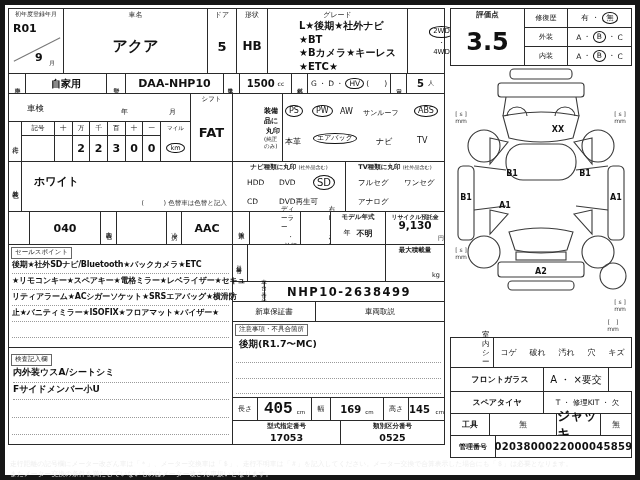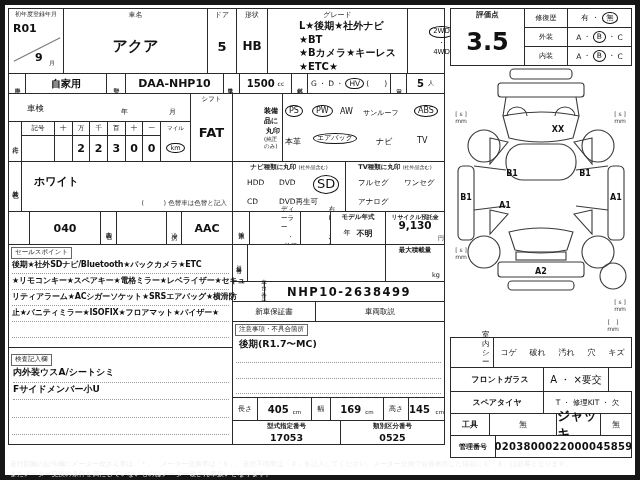--- a/index.html
+++ b/index.html
@@ -155,21 +155,21 @@
     <span class="nb b" style="left:25px;top:12px;font-size:11px;">ホワイト</span>
     <span class="nb" style="right:5px;bottom:3px;font-size:6.5px;color:#333;">(　　　) 色替車は色替と記入</span>
   </div>
   <div class="bx" style="left:232px;top:161px;width:114px;height:51px;">
     <div class="hdr" style="font-size:6.5px;font-weight:bold;">
       <span>ナビ種類に丸印</span>
       <span style="font-size:5px;font-weight:normal;">(社外品含む)</span>
     </div>
     <span class="nb" style="left:14px;top:16px;font-size:7.5px;">HDD</span>
     <span class="nb" style="left:46px;top:16px;font-size:7.5px;">DVD</span>
-    <span class="nb circ" style="left:80px;top:13px;font-size:13px;">SD</span>
+    <span class="nb circ" style="left:80px;top:13px;font-size:10px;">SD</span>
     <span class="nb" style="left:14px;top:35px;font-size:7.5px;">CD</span>
     <span class="nb" style="left:46px;top:35px;font-size:7.5px;">DVD再生可</span>
   </div>
   <div class="bx" style="left:345px;top:161px;width:100px;height:51px;">
     <div class="hdr" style="font-size:6.5px;font-weight:bold;">
       <span>TV種類に丸印</span>
       <span style="font-size:5px;font-weight:normal;">(社外品含む)</span>
     </div>
     <span class="nb" style="left:12px;top:16px;font-size:7.5px;">フルセグ</span>
     <span class="nb" style="left:58px;top:16px;font-size:7.5px;">ワンセグ</span>
@@ -232,21 +232,21 @@
   <div class="bx" style="left:232px;top:321px;width:213px;height:77px;">
     <span class="tag" style="left:2px;top:2px;">注意事項・不具合箇所</span>
     <span class="nb b" style="left:6px;top:16px;font-size:9.5px;">後期(R1.7〜MC)</span>
     <div class="dotl" style="left:3px;right:3px;top:40px;"></div>
     <div class="dotl" style="left:3px;right:3px;top:56px;"></div>
     <div class="dotl" style="left:3px;right:3px;top:71px;"></div>
   </div>
 
   <div class="bx ct" style="left:232px;top:397px;width:26px;height:24px;font-size:7px;">長さ</div>
   <div class="bx ct" style="left:257px;top:397px;width:55px;height:24px;">
-    <span class="b" style="font-size:10px;">405</span>
+    <span class="b" style="font-size:16px;font-family:Liberation Mono, monospace;">405</span>
     <span style="font-size:5.5px;margin-left:4px;margin-top:6px;">cm</span>
   </div>
   <div class="bx ct" style="left:311px;top:397px;width:20px;height:24px;font-size:7px;">幅</div>
   <div class="bx ct" style="left:330px;top:397px;width:54px;height:24px;">
     <span class="b" style="font-size:10px;">169</span>
     <span style="font-size:5.5px;margin-left:4px;margin-top:6px;">cm</span>
   </div>
   <div class="bx ct" style="left:383px;top:397px;width:26px;height:24px;font-size:7px;">高さ</div>
   <div class="bx ct" style="left:408px;top:397px;width:37px;height:24px;justify-content:space-between;">
     <span class="b" style="font-size:10px;">145</span>

